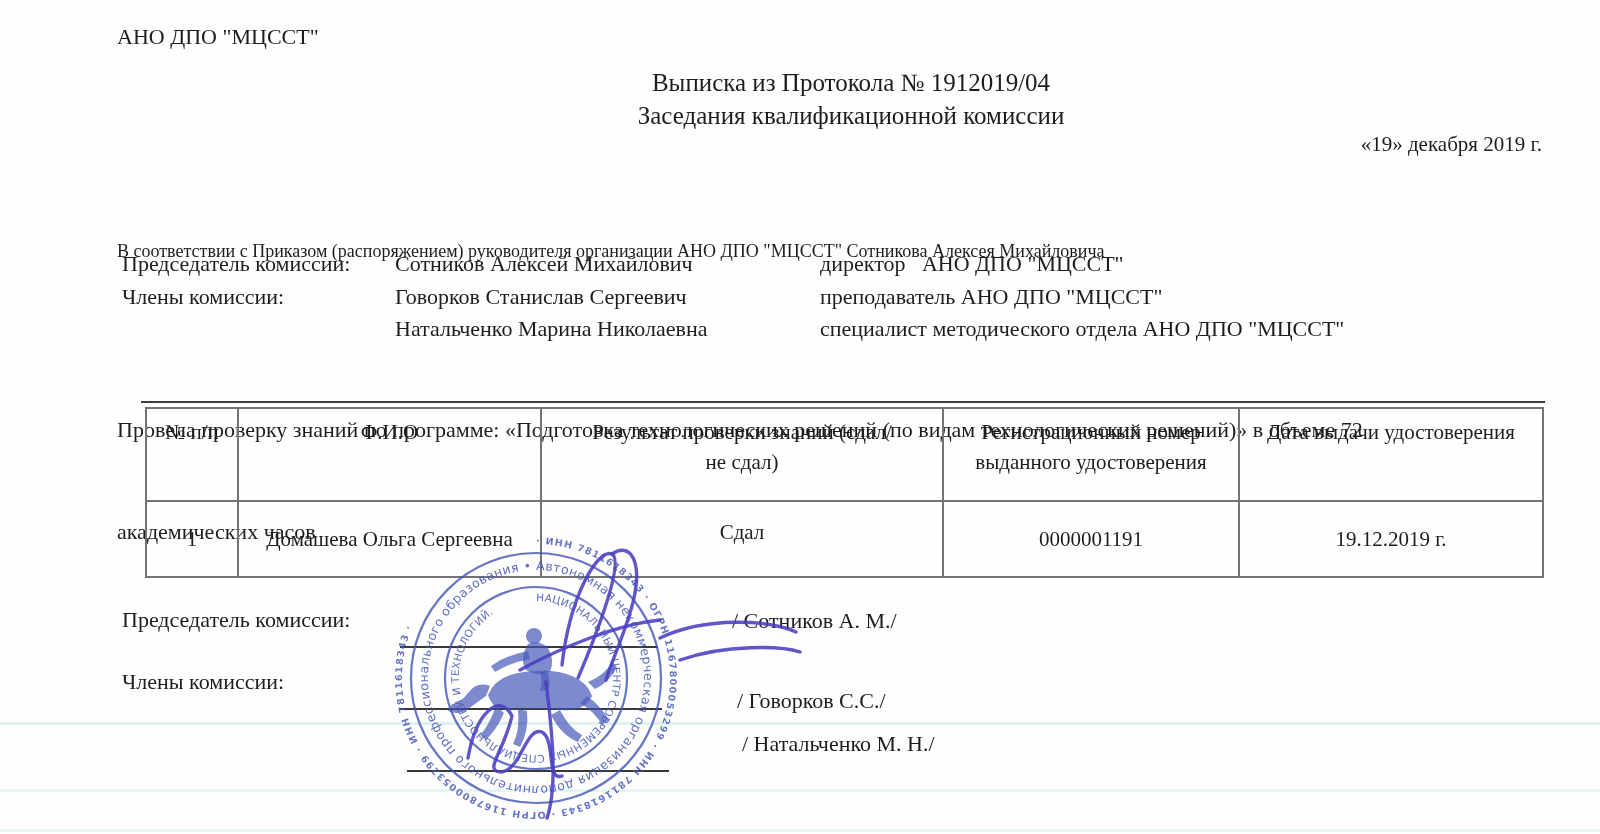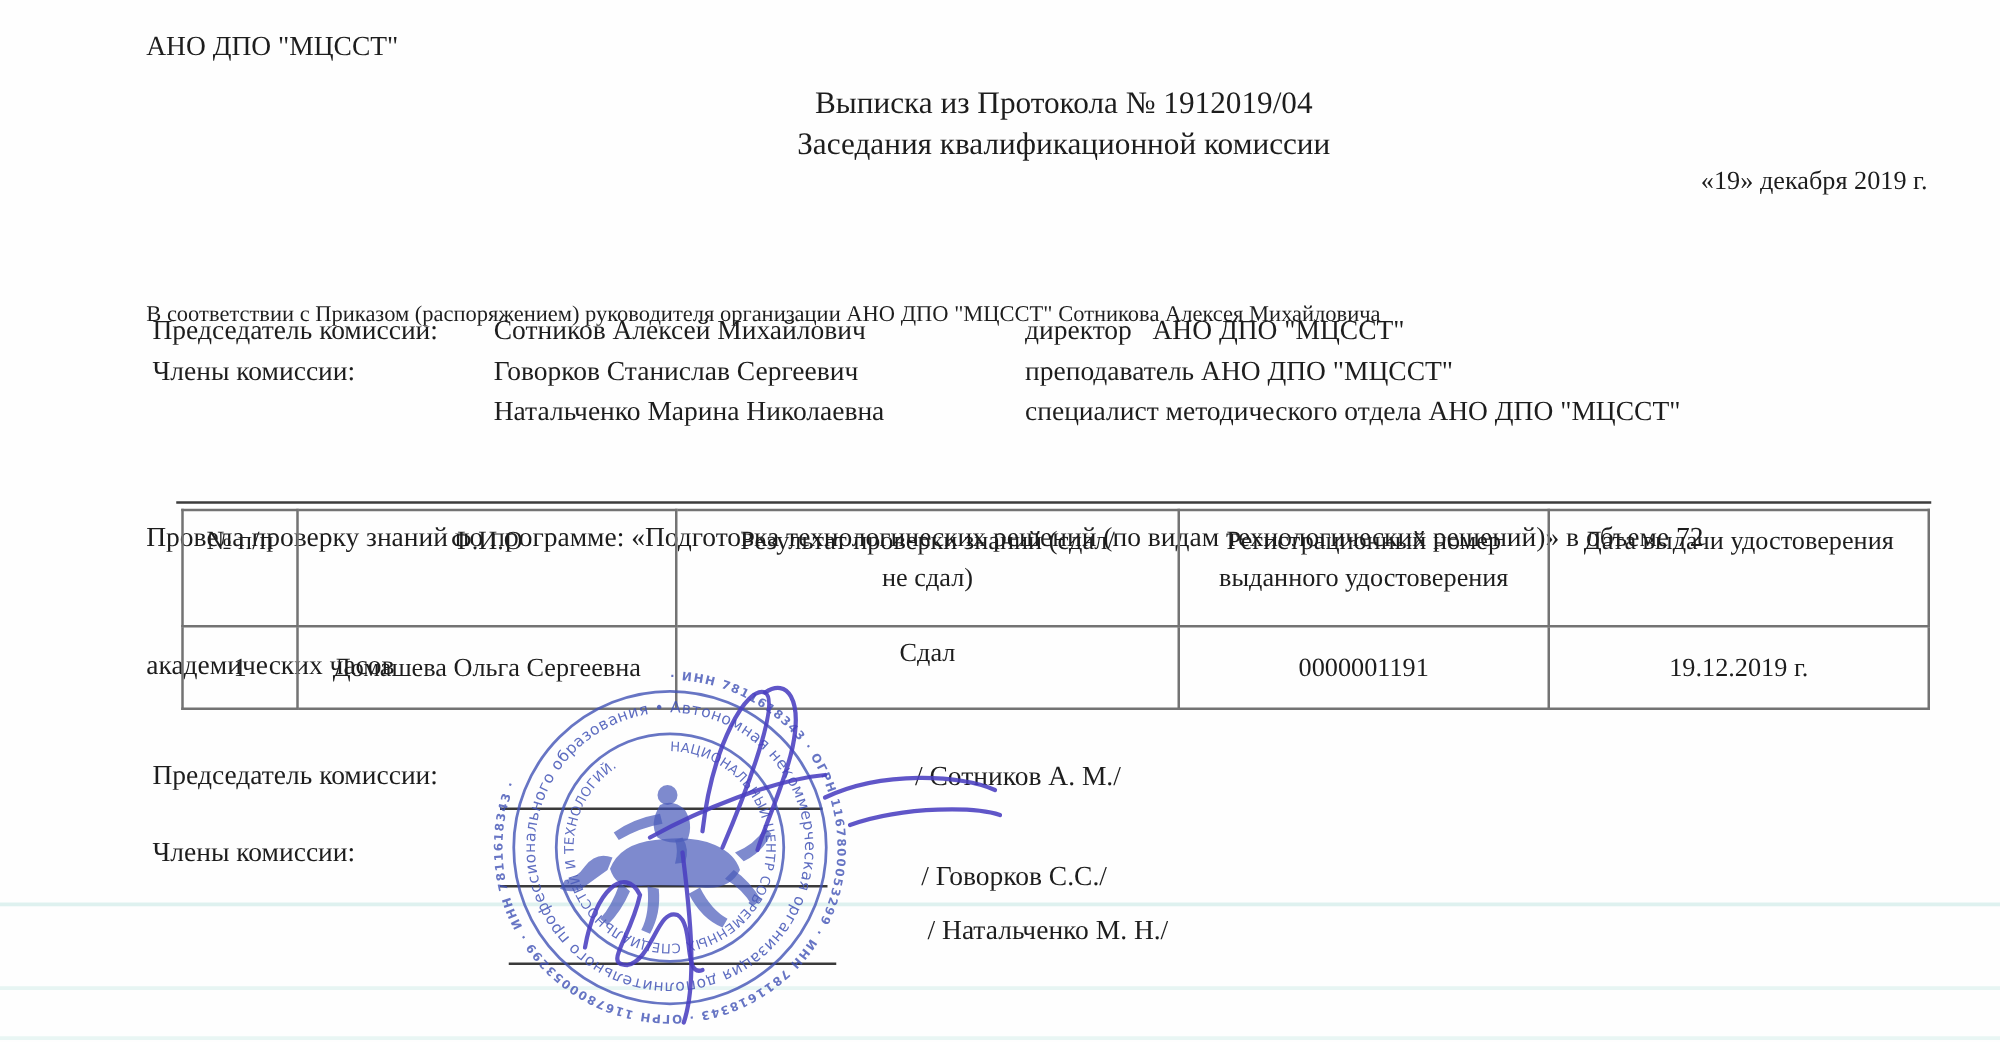--- a/index.html
+++ b/index.html
@@ -33,21 +33,21 @@
     font-size:21px;
   }
   table.rtable th,table.rtable td{
     border:2px solid #737373;
     text-align:center;
     white-space:pre-line;
     padding:2px 6px;
   }
   table.rtable th{font-weight:normal;vertical-align:top;padding-top:8px;height:81px;line-height:30px;}
   table.rtable td{vertical-align:middle;height:54px;}
-  table.rtable td.top-align{vertical-align:top;padding-top:8px;font-family:Liberation Serif, serif;}
+  table.rtable td.top-align{vertical-align:top;padding-top:18px;font-family:Liberation Serif, serif;}
   
   .sig-label{position:absolute;left:122px;font-size:22px;}
   .sig-name{position:absolute;font-size:22px;margin-left:20px;}
   .sig-line{position:absolute;height:2px;background:#3a3a3a;}
   
   .stamp{position:absolute;left:388px;top:530px;width:296px;height:296px;opacity:0.93;}
   .ink{position:absolute;left:350px;top:520px;width:480px;height:310px;}
 </style>
 </head>
 <body>

